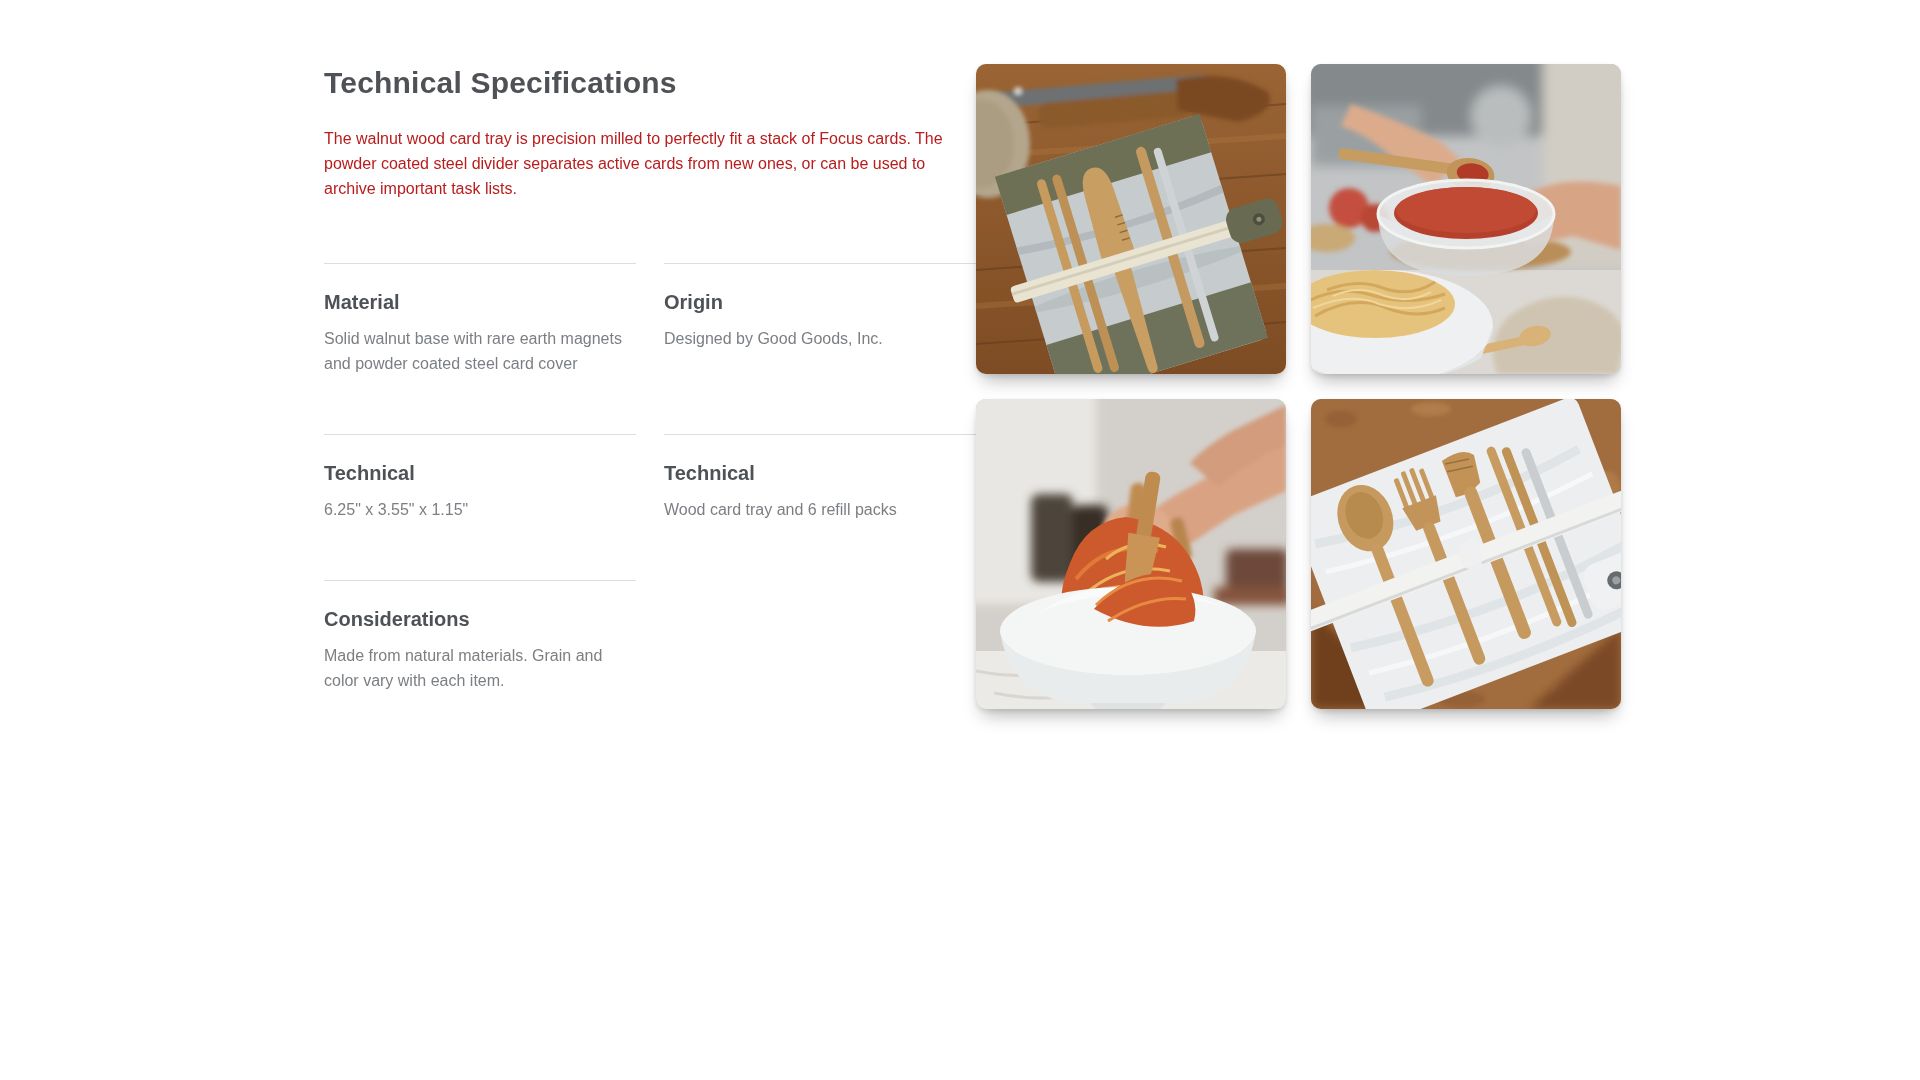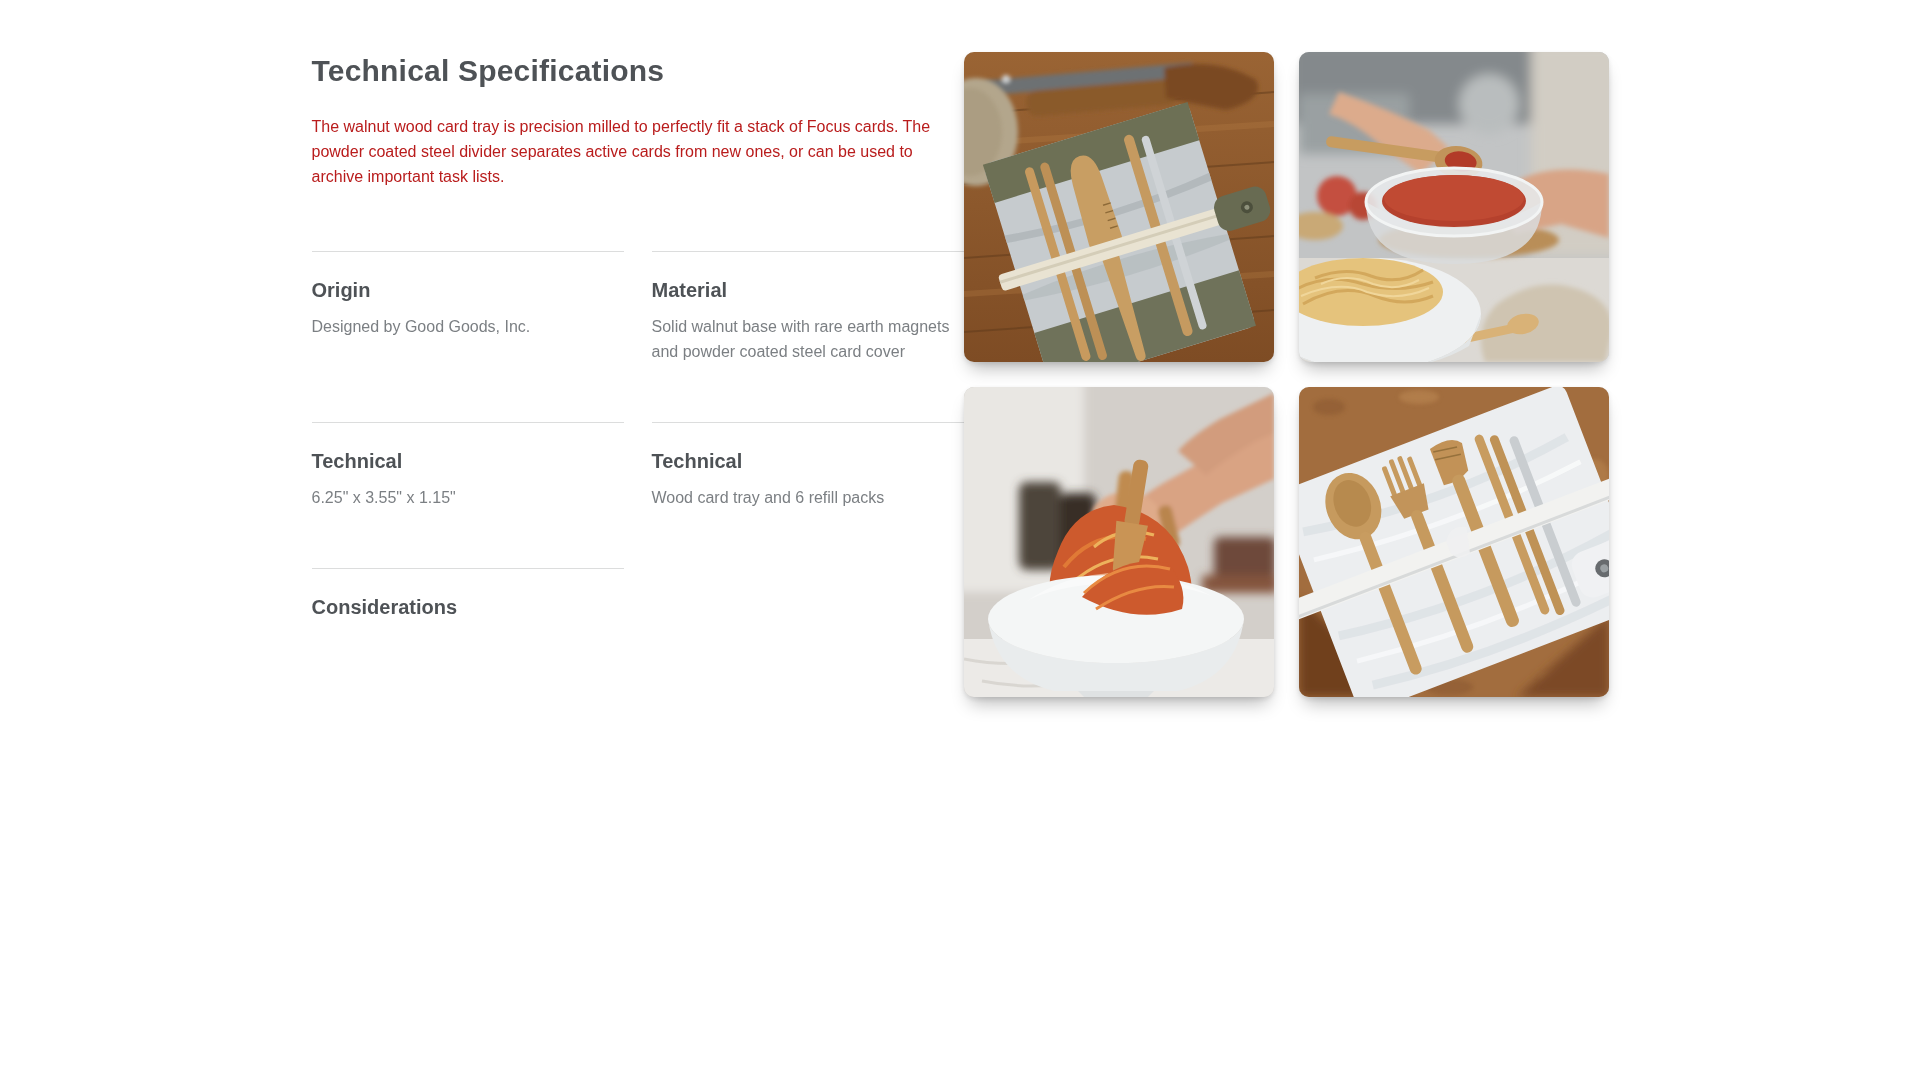--- a/index.html
+++ b/index.html
@@ -5,24 +5,24 @@
   * { box-sizing: border-box; }
   html, body { margin: 0; padding: 0; }
   body {
     width: 1920px; height: 1080px; overflow: hidden;
     background: #ffffff;
     font-family: "Liberation Sans", sans-serif;
     color: #797d81;
   }
   .container {
     width: 1322px;
-    margin: 4px auto;
+    margin: 16px auto;
     padding-top: 48px;
     display: flex;
-    justify-content: center;
+    justify-content: flex-end;
   }
   .specs-col { width: 652px; }
   .page-title {
     margin: 0 0 24px 0;
     font-size: 30px;
     line-height: 38px;
     font-weight: 700;
     letter-spacing: 0.2px;
     color: #4e5256;
   }
@@ -77,37 +77,38 @@
 <body>
 
 <div class="container">
 
   <div class="specs-col">
     <h1 class="page-title">Technical Specifications</h1>
     <p class="product-desc">The walnut wood card tray is precision milled to perfectly fit a stack of Focus cards. The powder coated steel divider separates active cards from new ones, or can be used to archive important task lists.</p>
 
     <div class="spec-grid">
       <section class="spec">
+        <h3>Material</h3>
+        <p>Solid walnut base with rare earth magnets and powder coated steel card cover</p>
+      </section>
+      <section class="spec">
         <h3>Origin</h3>
         <p>Designed by Good Goods, Inc.</p>
       </section>
       <section class="spec">
-        <h3>Material</h3>
-        <p>Solid walnut base with rare earth magnets and powder coated steel card cover</p>
-      </section>
-      <section class="spec">
         <h3>Technical</h3>
         <p>6.25" x 3.55" x 1.15"</p>
       </section>
       <section class="spec">
         <h3>Technical</h3>
         <p>Wood card tray and 6 refill packs</p>
       </section>
       <section class="spec">
         <h3>Considerations</h3>
+        <p>Made from natural materials. Grain and color vary with each item.</p>
       </section>
     </div>
   </div>
 
   <div class="gallery-col">
 
     <figure class="photo" role="img" aria-label="Wooden cutlery set wrapped in an olive fabric roll on a wooden table">
       <svg viewBox="0 0 310 310">
         <defs>
           <filter id="b2a" x="-20%" y="-20%" width="140%" height="140%">

